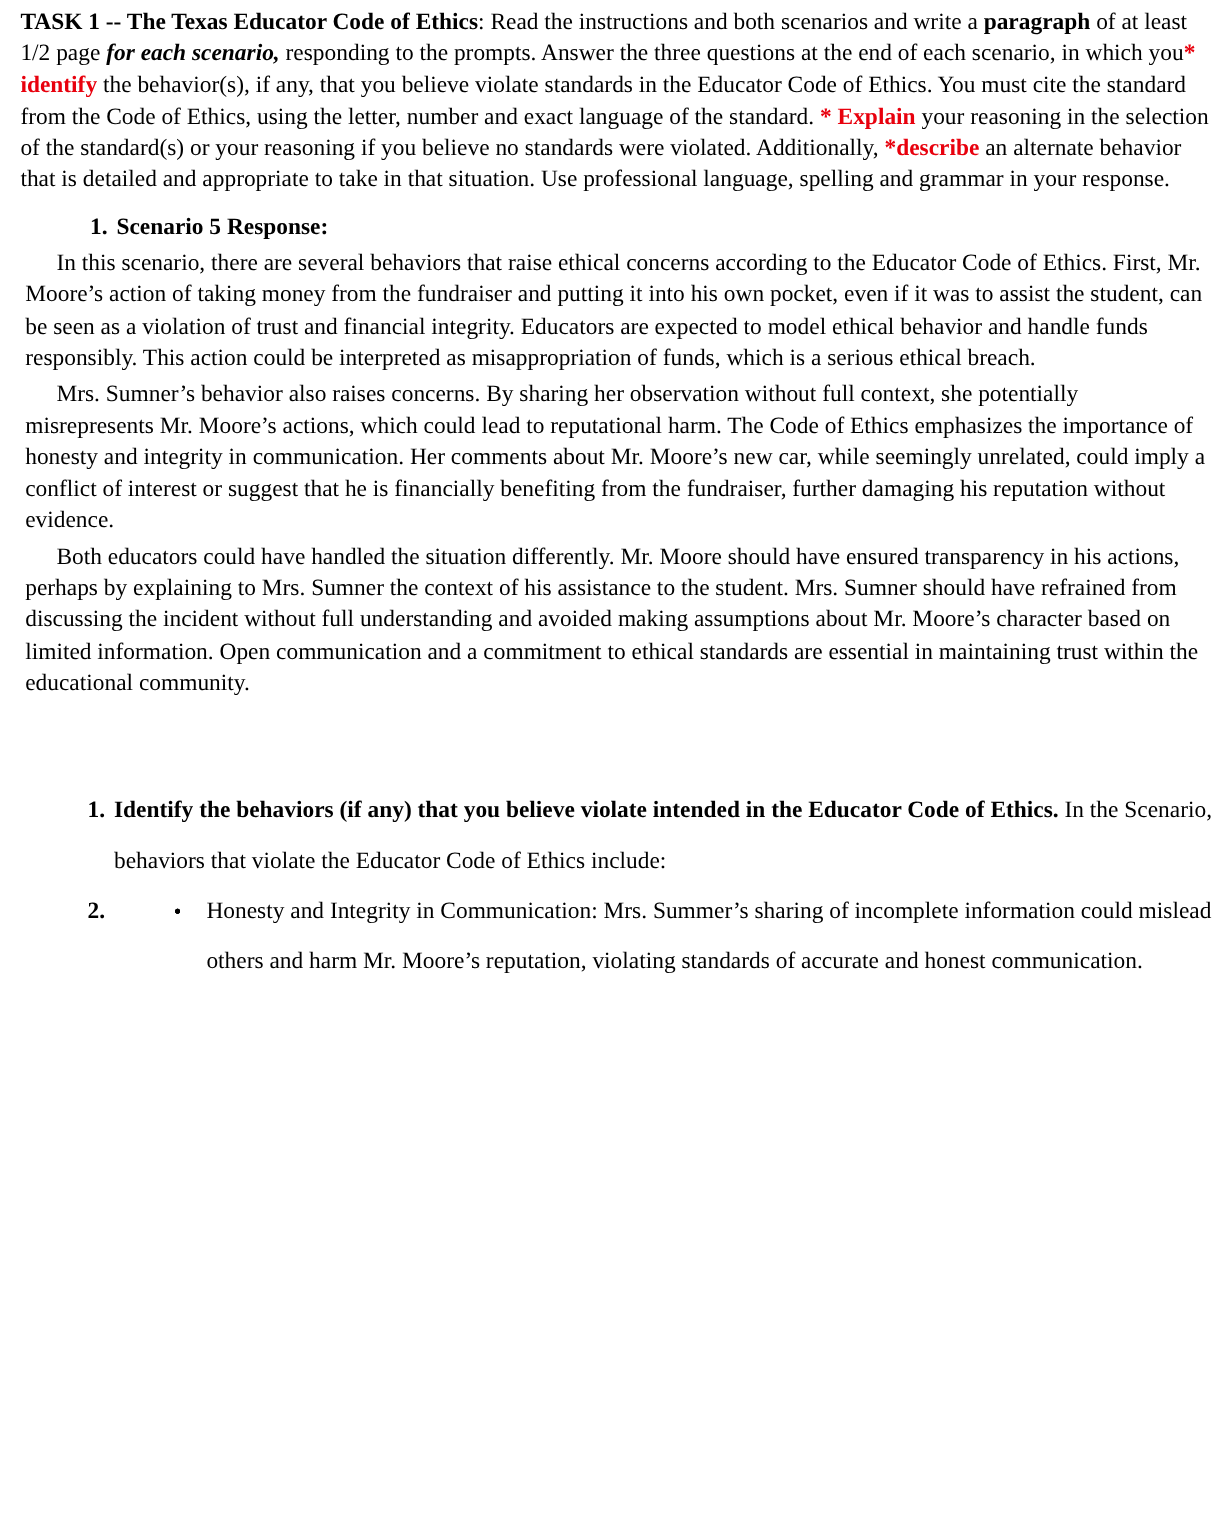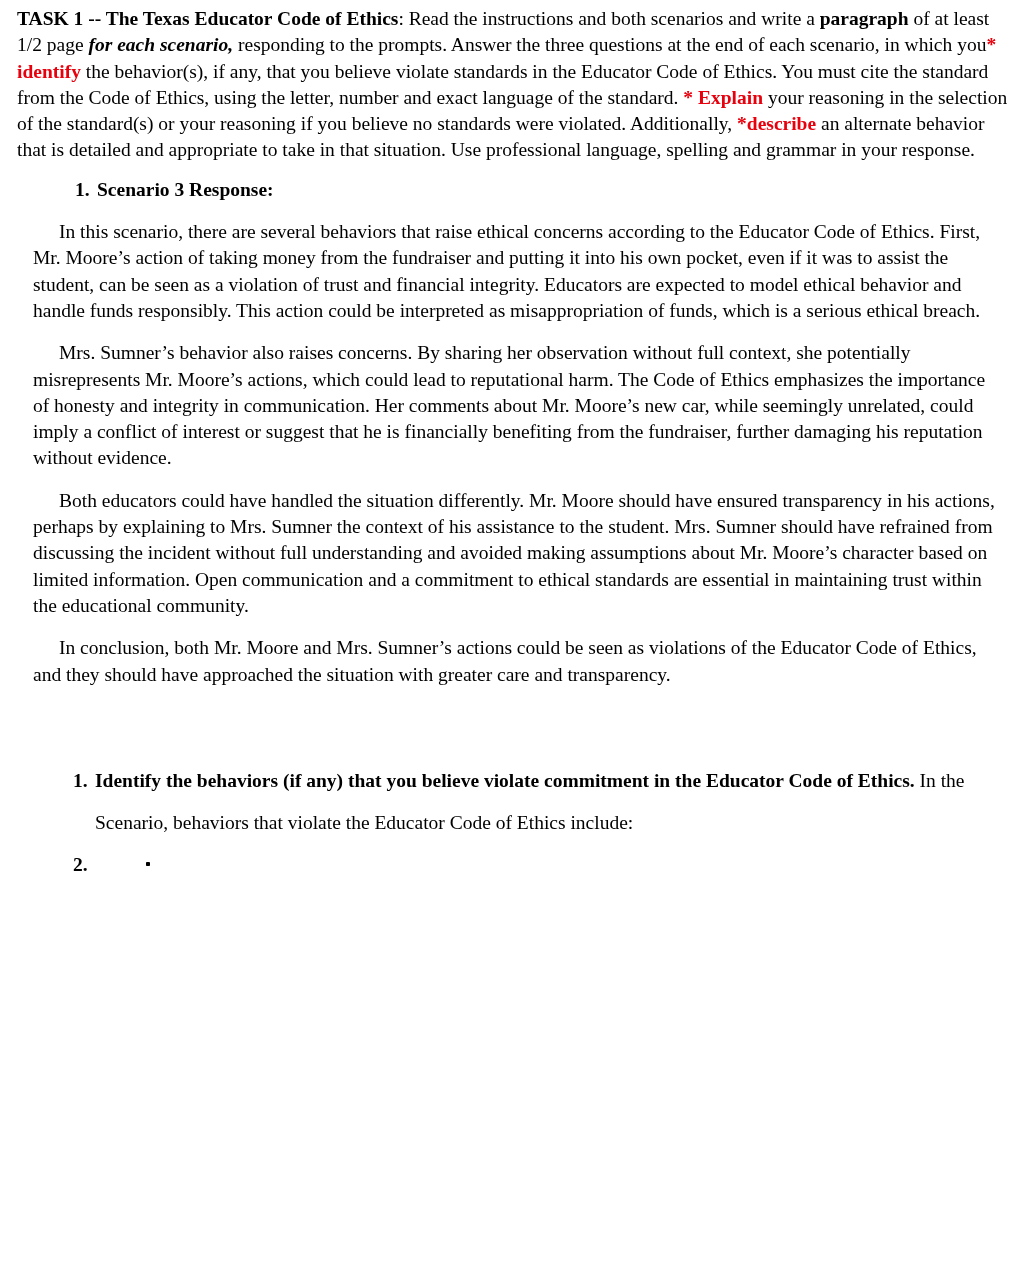--- a/index.html
+++ b/index.html
@@ -53,21 +53,21 @@
     left: 58px;
     top: 0;
   }
   .scenario-heading .htext {
     display: inline-block;
     padding-left: 22px;
   }
   .body-para {
     font-size: 19.5px;
     line-height: 26.3px;
-    margin: 16px;
+    margin: 4px;
     text-indent: 26px;
     text-align: left;
   }
 
   
   .questions {
     margin-top: 72px;
     width: 1000px;
   }
   .q-item {
@@ -112,36 +112,35 @@
 </head>
 <body>
 
 <div class="page">
 
   <p class="intro"><span class="b">TASK 1 -- The Texas Educator Code of Ethics</span><span>: Read the instructions and both scenarios and write a </span><span class="b">paragraph</span><span> of at least 1/2 page </span><span class="bi">for each scenario,</span><span> responding to the prompts. Answer the three questions at the end of each scenario, in which you</span><span class="rb">* identify</span><span> the behavior(s), if any, that you believe violate standards in the Educator Code of Ethics.  You must cite the standard from the Code of Ethics, using the letter, number and exact language of the standard. </span><span class="rb">* Explain</span><span> your reasoning in the selection of the standard(s) or your reasoning if you believe no standards were violated. Additionally, </span><span class="rb">*describe</span><span> an alternate behavior that is detailed and appropriate to take in that situation. Use professional language, spelling and grammar in your response.</span></p>
 
   <div class="scenario-block">
     <div class="scenario-heading">
       <span class="marker">1.</span>
-      <span class="htext">Scenario 3 Response:</span>
+      <span class="htext">Scenario 5 Response:</span>
     </div>
     <div>
         <p class="body-para">In this scenario, there are several behaviors that raise ethical concerns according to the Educator Code of Ethics. First, Mr. Moore’s action of taking money from the fundraiser and putting it into his own pocket, even if it was to assist the student, can be seen as a violation of trust and financial integrity. Educators are expected to model ethical behavior and handle funds responsibly. This action could be interpreted as misappropriation of funds, which is a serious ethical breach.</p>
         <p class="body-para">Mrs. Sumner’s behavior also raises concerns. By sharing her observation without full context, she potentially misrepresents Mr. Moore’s actions, which could lead to reputational harm. The Code of Ethics emphasizes the importance of honesty and integrity in communication. Her comments about Mr. Moore’s new car, while seemingly unrelated, could imply a conflict of interest or suggest that he is financially benefiting from the fundraiser, further damaging his reputation without evidence.</p>
         <p class="body-para">Both educators could have handled the situation differently. Mr. Moore should have ensured transparency in his actions, perhaps by explaining to Mrs. Sumner the context of his assistance to the student. Mrs. Sumner should have refrained from discussing the incident without full understanding and avoided making assumptions about Mr. Moore’s character based on limited information. Open communication and a commitment to ethical standards are essential in maintaining trust within the educational community.</p>
-        <p class="body-para">In conclusion, both Mr. Moore and Mrs. Sumner’s actions could be seen as violations of the Educator Code of Ethics, and they should have approached the situation with greater care and transparency.</p>
       </div>
   </div>
 
   <div class="questions">
-      <p class="q-item"><span class="q-marker">1.</span><span><span class="b">Identify the behaviors (if any) that you believe violate commitment in the Educator Code of Ethics.</span><span> In the Scenario, behaviors that violate the Educator Code of Ethics include:</span></span></p>
+      <p class="q-item"><span class="q-marker">1.</span><span><span class="b">Identify the behaviors (if any) that you believe violate intended in the Educator Code of Ethics.</span><span> In the Scenario, behaviors that violate the Educator Code of Ethics include:</span></span></p>
       <div class="bullets">
         <p class="bullet"><span class="dot">•</span></p>
         <p class="bullet"><span class="dot">•</span></p>
       </div>
       <p class="q-item"><span class="q-marker">2.</span></p>
       <div class="bullets">
         <p class="bullet"><span class="dot">•</span></p>
-        <p class="bullet"><span class="dot">•</span></p>
+        <p class="bullet"><span class="dot">•</span><span> Honesty and Integrity in Communication: Mrs. Summer’s sharing of incomplete information could mislead others and harm Mr. Moore’s reputation, violating standards of accurate and honest communication.</span></p>
       </div>
     </div>
 
 </div>
 
 </body></html>

